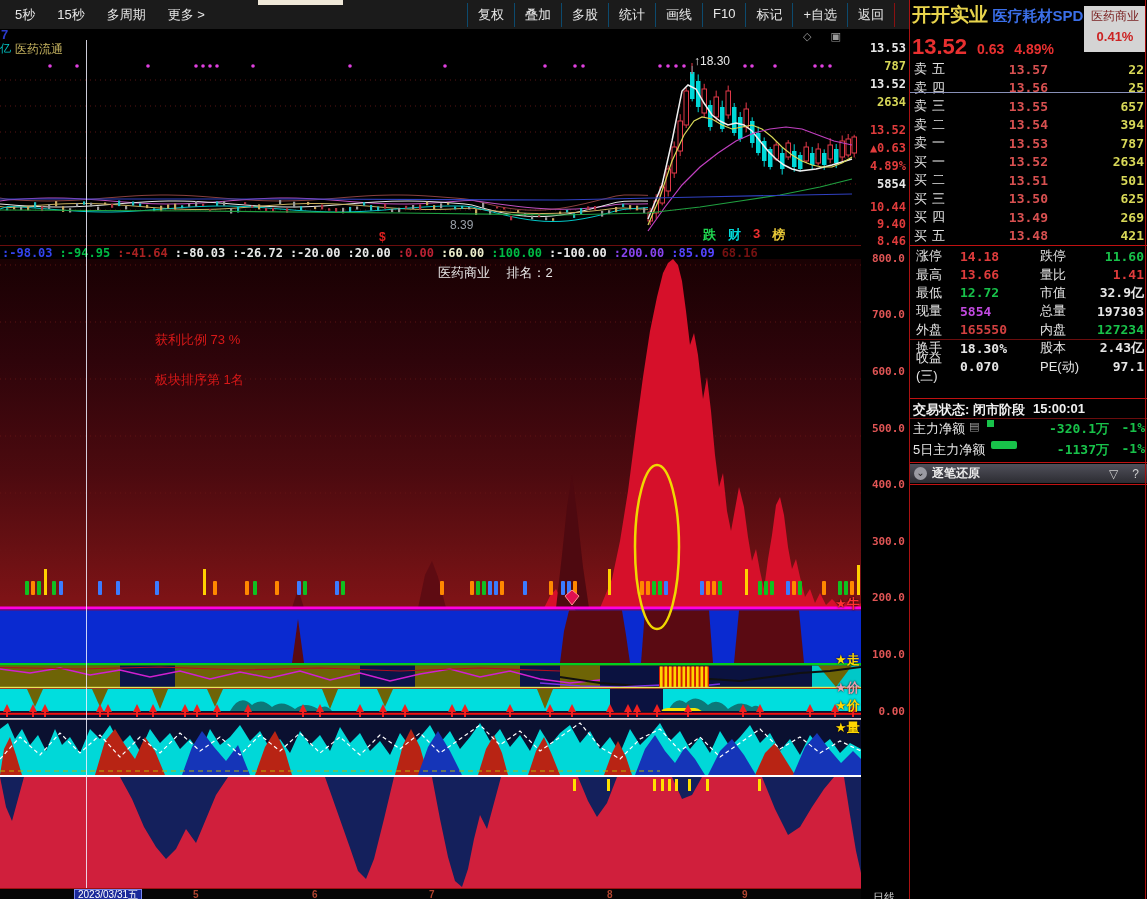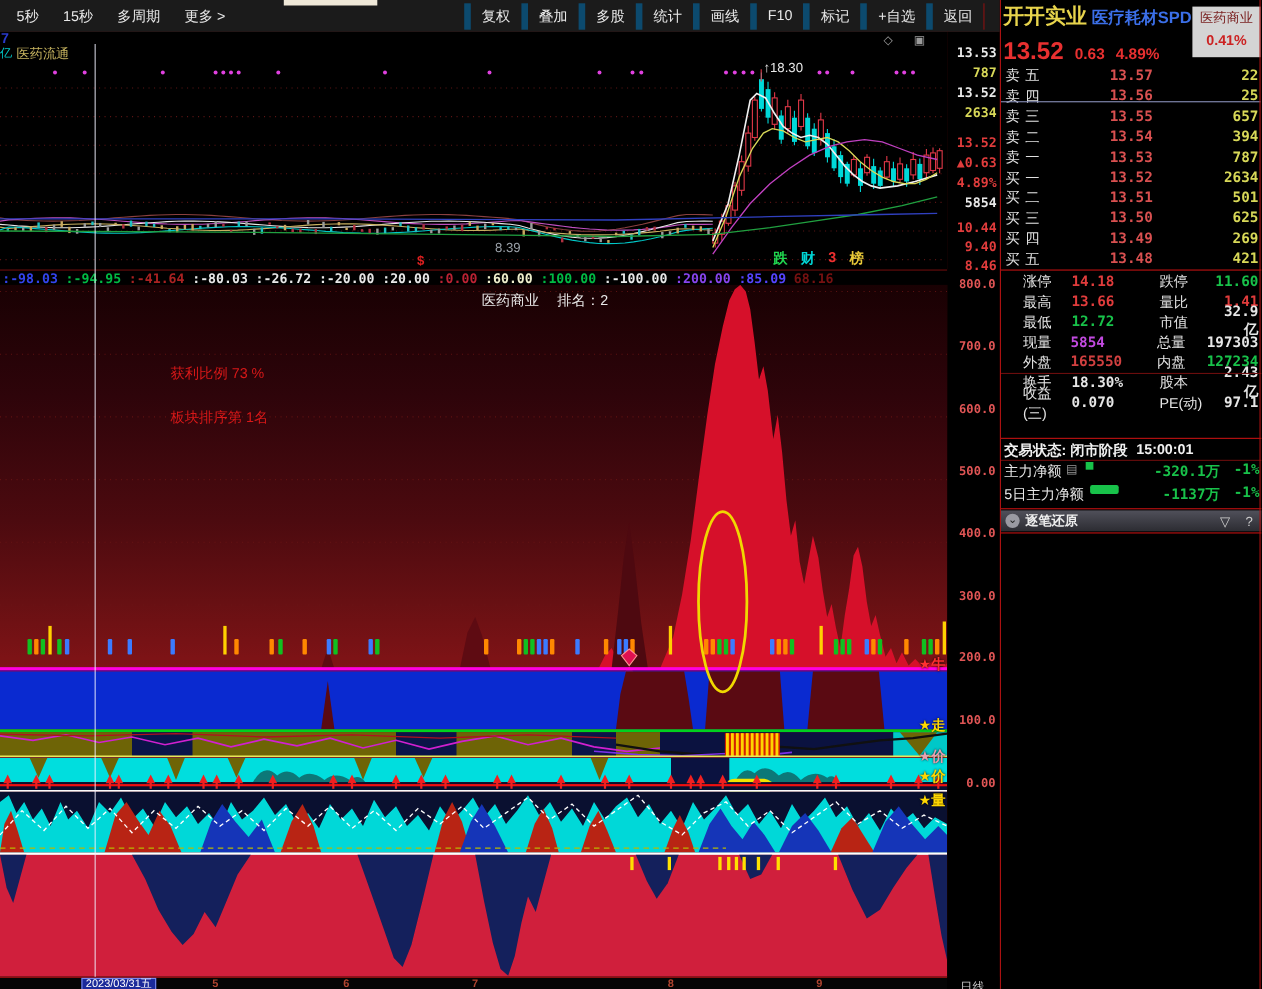--- a/index.html
+++ b/index.html
@@ -5,21 +5,21 @@
   html,body{margin:0;padding:0;background:#000;}
   #screen{position:relative;width:1147px;height:899px;background:#000;overflow:hidden;
           font-family:"Liberation Sans","DejaVu Sans",sans-serif;cursor:default;}
   .abs{position:absolute;}
   
   #toolbar{left:0;top:0;width:909px;height:29px;background:#1b1b1b;border-bottom:1px solid #8a0f0f;
            display:flex;align-items:center;}
   #toolbar .tleft{display:flex;gap:4px;padding-left:6px;}
   #toolbar .tleft .tbtn{color:#e8e8e8;font-size:13px;padding:3px 9px;}
   #toolbar .tright{margin-left:auto;display:flex;padding-right:14px;}
-  #toolbar .tright .tbtn{color:#e8e8e8;font-size:13px;padding:3px 10px;border-left:6px solid #0c4a6e;}
+  #toolbar .tright .tbtn{color:#e8e8e8;font-size:13px;padding:3px 10px;border-left:1px solid #0c4a6e;}
   #toolbar .tright .tbtn:last-child{border-right:1px solid #8a1111;}
   #topsliver{left:258px;top:0;width:85px;height:5px;background:#efe8d8;}
   
   #kpanel{left:0;top:29px;width:861px;height:216px;background:#000;border-right:1px solid #991111;}
   #kpanel .idxpfx{left:0;top:12px;color:#00c8c8;font-size:11px;}
   #kpanel .blue7{left:1px;top:-2px;color:#2a3acc;font-size:13px;font-weight:bold;}
   #kpanel .idxlabel{left:15px;top:12px;color:#c8b560;font-size:12px;}
   #kpanel .peak{left:694px;top:25px;color:#e8e8e8;font-size:12px;}
   #kpanel .lowlab{left:450px;top:189px;color:#9aa0a8;font-size:12px;}
   #kpanel .dollar{left:379px;top:201px;color:#e02020;font-size:12px;font-weight:bold;}
@@ -72,21 +72,21 @@
   #obook{left:1px;top:60px;width:236px;height:185px;}
   .obrow{height:18.5px;display:flex;align-items:center;font-weight:bold;}
   .obrow .obl{width:44px;color:#e0e0e0;font-size:13px;letter-spacing:5px;padding-left:3px;font-weight:normal;}
   .obrow .obp{width:90px;text-align:right;color:#d85050;font-size:13px;
               font-family:"DejaVu Sans Mono","Liberation Mono",monospace;}
   .obrow .obv{flex:1;text-align:right;color:#d8d858;font-size:13px;padding-right:3px;
               font-family:"DejaVu Sans Mono","Liberation Mono",monospace;}
   #obdiv{position:absolute;left:0;top:92px;width:236px;height:1px;background:#8890b8;}
   #stats{left:1px;top:247px;width:236px;}
   .strow{height:18.4px;display:flex;align-items:center;font-size:13px;}
-  .strow .sl{width:44px;color:#e4e4e4;padding-left:19px;}
+  .strow .sl{width:44px;color:#e4e4e4;padding-left:5px;}
   .strow .sv{width:72px;text-align:left;font-weight:bold;
              font-family:"DejaVu Sans Mono","Liberation Mono",monospace;}
   .strow .sl2{width:46px;color:#e4e4e4;padding-left:8px;}
   .strow .sv2{flex:1;text-align:right;font-weight:bold;padding-right:3px;
               font-family:"DejaVu Sans Mono","Liberation Mono",monospace;}
   #status{left:3px;top:401px;width:232px;color:#f0f0f0;font-size:13px;font-weight:bold;display:flex;gap:8px;}
   .flowrow{position:absolute;left:3px;width:232px;height:21px;display:flex;color:#e8e8e8;font-size:13px;}
   .flowrow .fv{flex:1;text-align:right;color:#18c24a;font-weight:bold;
                font-family:"DejaVu Sans Mono","Liberation Mono",monospace;}
   .flowrow .fp{width:36px;text-align:right;color:#18c24a;font-weight:bold;

